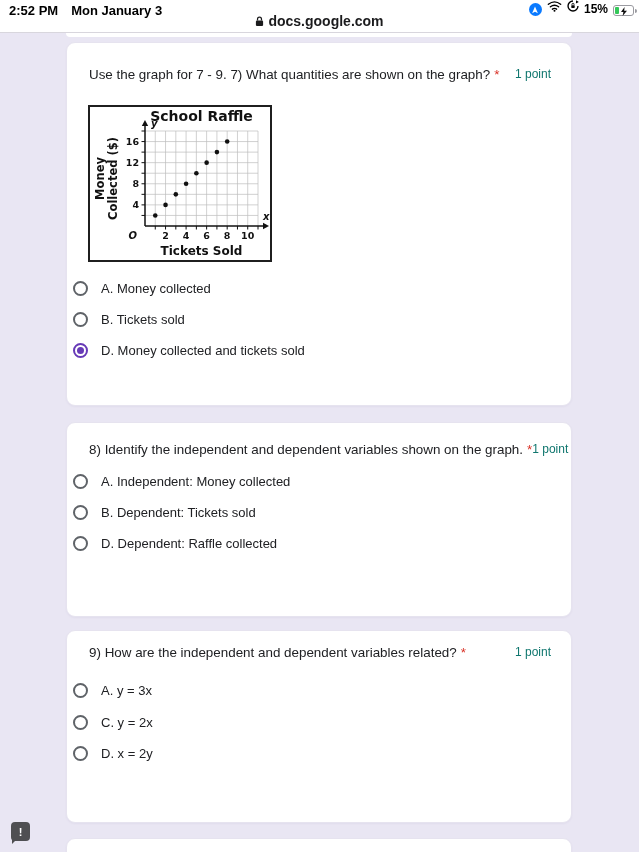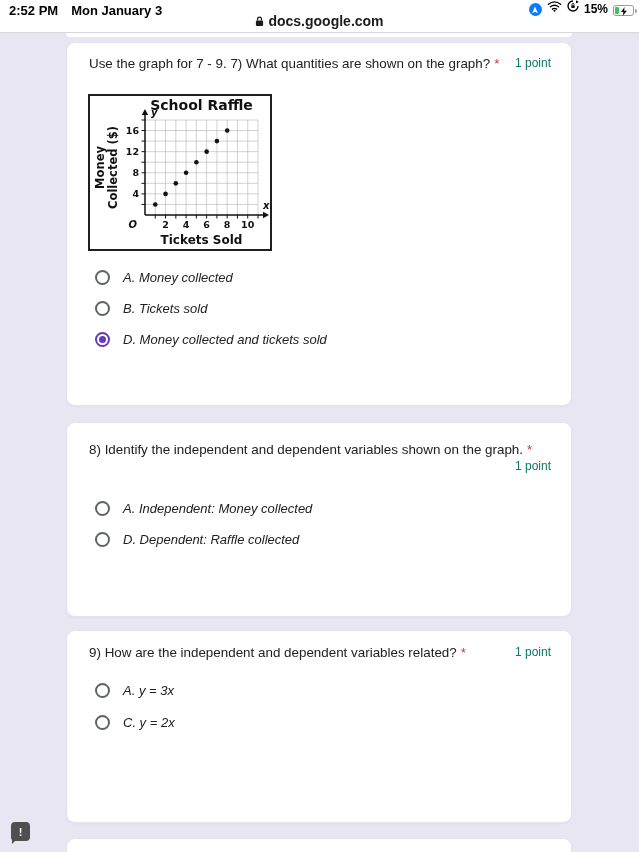--- a/index.html
+++ b/index.html
@@ -21,33 +21,33 @@
 
   
   .prev-card-bottom { position:absolute; top:33px; left:66px; width:506px; height:4px; background:#fff; border-radius:0 0 9px 9px; }
   .card { position:absolute; left:66px; width:506px; background:#fff; border:1px solid #e6e3ef; border-radius:9px; box-shadow:0 1px 2px rgba(70,60,110,.05); }
   #card-q7 { top:42px; height:364px; }
   #card-q8 { top:422px; height:195px; }
   #card-q9 { top:630px; height:193px; }
   #card-next { top:838px; height:22px; border-radius:9px 9px 0 0; }
 
   .q-header { display:flex; align-items:flex-start; padding:0 20px 0 22px; }
-  #card-q7 .q-header { padding-top:12px; }
-  #card-q8 .q-header { padding-top:18px;flex-direction:column; }
+  #card-q7 .q-header { padding-top:23px; }
+  #card-q8 .q-header { padding-top:18px; }
   #card-q9 .q-header { padding-top:13px; }
   .q-title { font-size:13.4px; line-height:17px; color:#202124; white-space:nowrap; }
   .req { color:#d93025; margin-left:4px; }
   .q-points { margin-left:auto; font-size:12px; color:#0f766e; white-space:nowrap; padding-top:1px; }
 
   .graph-wrap { margin:22px 0 0 21px; width:184px; height:157px; }
 
   .options { margin-top:11px; }
-  #card-q8 .options { margin-top:20px; }
+  #card-q8 .options { margin-top:8px; }
   #card-q9 .options { margin-top:14px; }
-  .option { display:flex; align-items:center; height:31px; padding-left:28px; cursor:pointer;font-style:italic; }
+  .option { display:flex; align-items:center; height:31px; padding-left:6px; cursor:pointer; }
   #card-q9 .option { height:31.5px; }
   .radio { position:relative; width:15px; height:15px; border:2px solid #5f6368; border-radius:50%; flex:none; margin-right:13px; }
   .radio.selected { border-color:#673ab7; }
   .radio.selected::after { content:''; position:absolute; inset:2px; background:#673ab7; border-radius:50%; }
   .option-label { font-size:13px; color:#202124; }
 
   
   .report-btn { position:absolute; left:11px; top:822px; width:19px; height:19px; background:#4f4f52; border-radius:4px; color:#fff; font-size:11px; font-weight:700; display:flex; align-items:center; justify-content:center; z-index:6; }
   .report-btn::after { content:''; position:absolute; left:1px; bottom:-3px; width:0; height:0; border-left:5px solid #4f4f52; border-bottom:5px solid transparent; }
 </style>
@@ -202,39 +202,47 @@
       <div class="q-title"><span>8) Identify the independent and dependent variables shown on the graph.</span><span class="req">*</span></div>
       <div class="q-points">1 point</div>
     </div>
     <div class="options">
       <div class="option">
         <span class="radio"></span>
         <span class="option-label">A. Independent: Money collected</span>
       </div>
       <div class="option">
         <span class="radio"></span>
+        <span class="option-label">B. Dependent: Tickets sold</span>
+      </div>
+      <div class="option">
+        <span class="radio"></span>
         <span class="option-label">D. Dependent: Raffle collected</span>
       </div>
     </div>
   </div>
 
   <div class="card" id="card-q9">
     <div class="q-header">
       <div class="q-title"><span>9) How are the independent and dependent variables related?</span><span class="req">*</span></div>
       <div class="q-points">1 point</div>
     </div>
     <div class="options">
       <div class="option">
         <span class="radio"></span>
         <span class="option-label">A. y = 3x</span>
       </div>
       <div class="option">
         <span class="radio"></span>
         <span class="option-label">C. y = 2x</span>
       </div>
+      <div class="option">
+        <span class="radio"></span>
+        <span class="option-label">D. x = 2y</span>
+      </div>
     </div>
   </div>
 
   <div class="card" id="card-next"></div>
 
   <div class="report-btn">
       <span>!</span>
     </div>
 
 </div>

